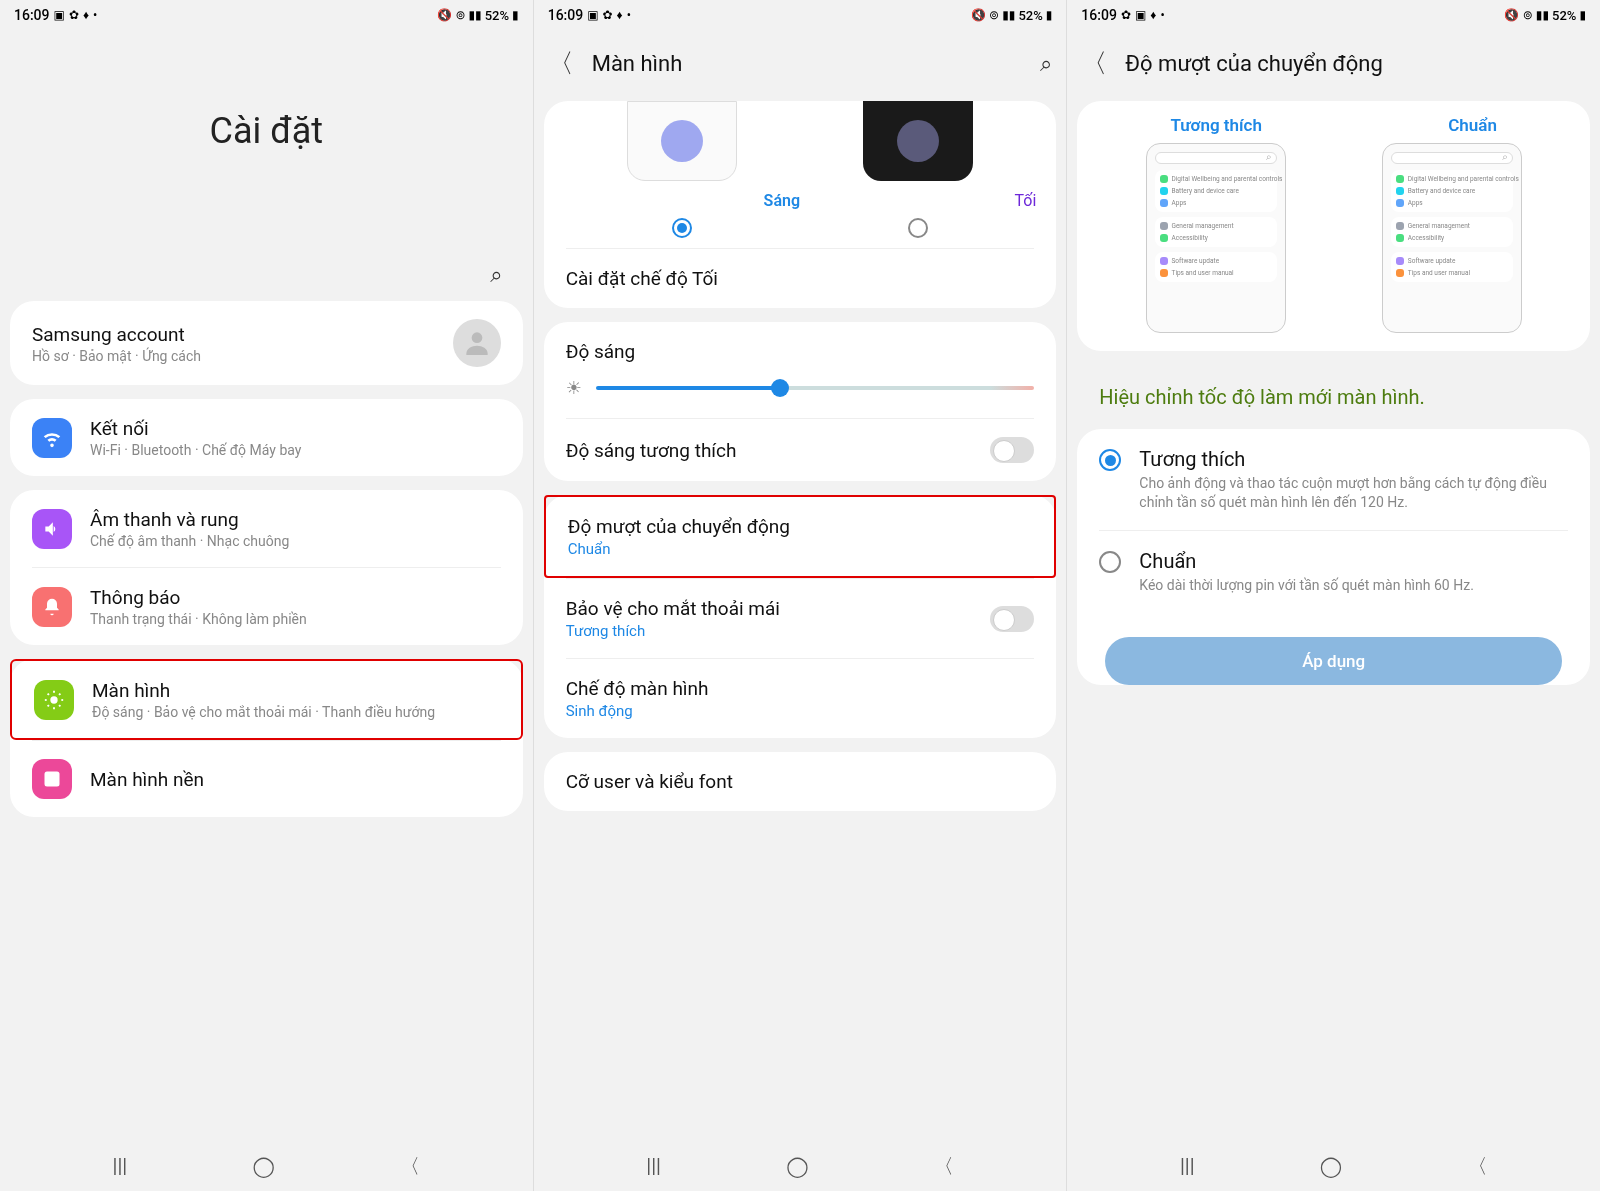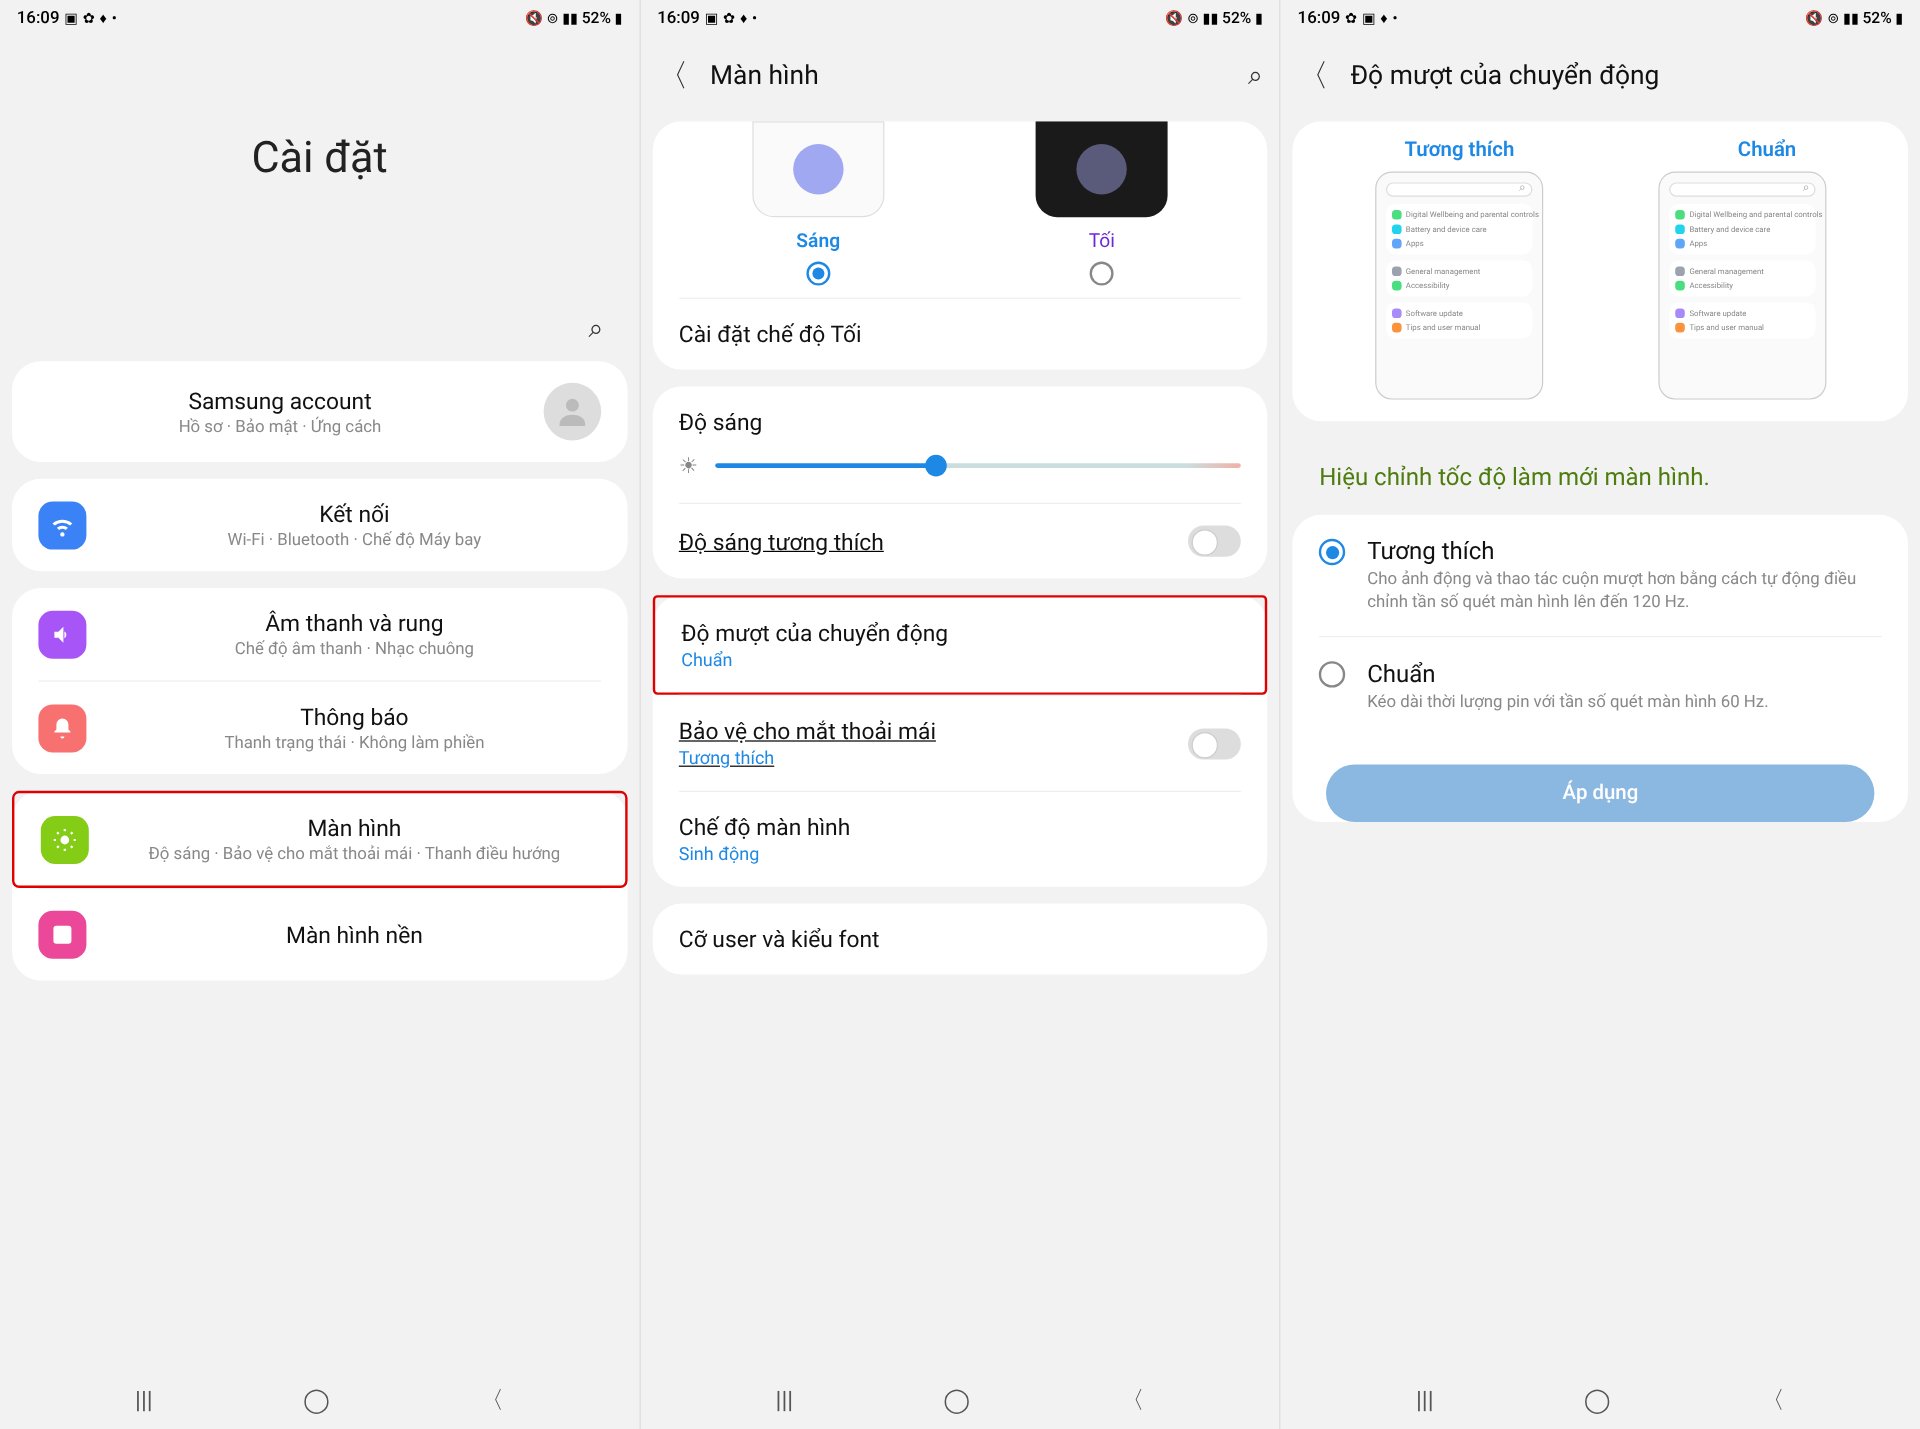--- a/index.html
+++ b/index.html
@@ -15,50 +15,50 @@
   .nav-bar { height:50px; display:flex; justify-content:space-around; align-items:center; padding:0 50px; }
   .nav-btn { font-size:20px; color:#555; }
 
   .big-title { font-size:36px; color:#222; text-align:center; margin:80px 0 110px; font-weight:400; }
   .search-row { display:flex; justify-content:flex-end; padding:0 20px 14px; }
   .search-icon { font-size:22px; color:#333; }
   .card { background:#fff; border-radius:24px; margin-bottom:14px; padding:0; }
   .row-item { padding:18px 22px; display:flex; align-items:center; gap:18px; }
   .row-item + .row-item { border-top:1px solid #eee; margin:0 22px; padding-left:0; padding-right:0; }
   .row-icon { width:40px; height:40px; border-radius:12px; display:flex; align-items:center; justify-content:center; flex-shrink:0; }
-  .row-text { flex:1;text-align:center; }
+  .row-text { flex:1; }
   .row-title { font-size:19px; color:#111; font-weight:400; }
   .row-sub { font-size:14px; color:#888; margin-top:2px; }
   .avatar { width:48px; height:48px; border-radius:50%; background:#ddd; display:flex; align-items:center; justify-content:center; }
   .avatar svg { width:32px; height:32px; fill:#bbb; }
   .redbox { border:2px solid #e00000; border-radius:6px; }
 
   .header-row { display:flex; align-items:center; gap:18px; padding:16px 14px 20px; }
   .back-icon { font-size:26px; color:#333; }
   .header-title { font-size:22px; color:#111; font-weight:400; flex:1; }
   .theme-row { display:flex; justify-content:space-around; padding:0 20px 10px; }
-  .theme-opt { text-align:center; flex:1; }
+  .theme-opt { text-align:right; flex:1; }
   .theme-thumb { width:110px; height:80px; border-radius:0 0 18px 18px; margin:0 auto 10px; display:flex; align-items:center; justify-content:center; }
   .theme-thumb.light { background:#fafafa; border:1px solid #ddd; }
   .theme-thumb.dark { background:#1a1a1a; }
   .theme-dot { width:42px; height:42px; border-radius:50%; }
   .theme-label { font-size:16px; margin-bottom:8px; }
   .radio { width:20px; height:20px; border:2px solid #888; border-radius:50%; margin:0 auto; display:flex; align-items:center; justify-content:center; }
   .radio.sel { border-color:#1e88e5; }
   .radio.sel::after { content:""; width:10px; height:10px; background:#1e88e5; border-radius:50%; }
   .section-item { padding:18px 22px; }
   .sec-title { font-size:19px; color:#111; }
   .sec-sub { font-size:15px; color:#1e88e5; margin-top:2px; }
   .divider { height:1px; background:#eee; margin:0 22px; }
   .slider-row { display:flex; align-items:center; gap:14px; padding:8px 22px 20px; }
   .slider-track { flex:1; height:4px; background:linear-gradient(to right,#1e88e5 0%,#1e88e5 42%,#cdd 42%,#cdd 90%,#f2b0a8 100%); border-radius:2px; position:relative; }
   .slider-thumb { position:absolute; left:42%; top:50%; transform:translate(-50%,-50%); width:18px; height:18px; background:#1e88e5; border-radius:50%; }
   .toggle { width:44px; height:26px; background:#ddd; border-radius:13px; position:relative; }
   .toggle::after { content:""; position:absolute; width:20px; height:20px; border-radius:50%; background:#fff; top:3px; left:3px; border:1px solid #ccc; }
-  .flex-row { display:flex; align-items:center; justify-content:space-between;text-decoration:underline; }
+  .flex-row { display:flex; align-items:center; justify-content:space-between; }
 
   .p3-tabs { display:flex; justify-content:space-around; padding:14px 0 8px; }
   .p3-tab { font-size:17px; font-weight:600; color:#1e88e5; }
   .mini-phone { width:140px; height:190px; border:1px solid #ccc; border-radius:14px; margin:0 auto; padding:8px; background:#fafafa; }
   .mini-search { height:12px; background:#fff; border:1px solid #ddd; border-radius:6px; margin-bottom:6px; position:relative; }
   .mini-search::after { content:"⌕"; position:absolute; right:4px; top:-2px; font-size:10px; color:#aaa; }
   .mini-card { background:#fff; border-radius:8px; padding:3px 5px; margin-bottom:5px; }
   .mini-row { display:flex; align-items:flex-end; gap:4px; padding:2px 0; }
   .mini-ic { width:8px; height:8px; border-radius:3px; flex-shrink:0; }
   .mini-txt { font-size:6.5px; color:#888; white-space:nowrap; }

